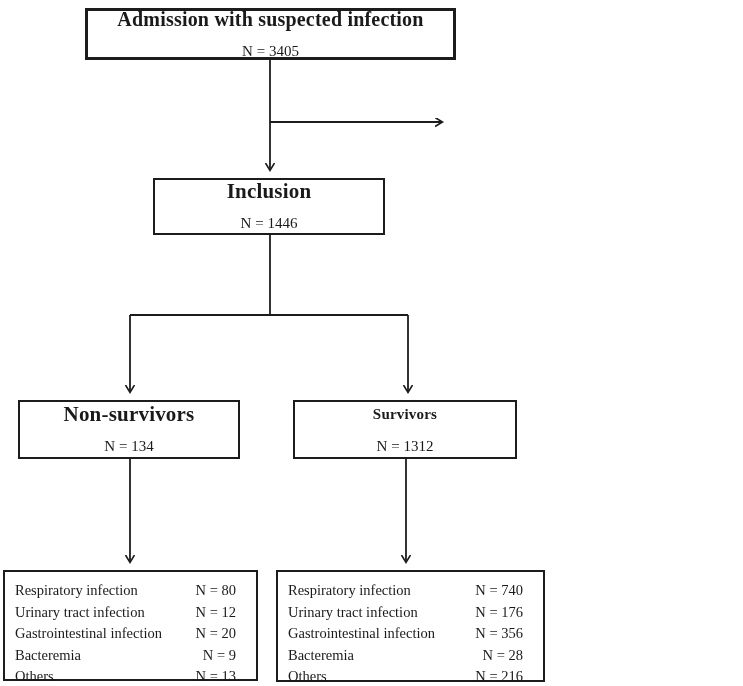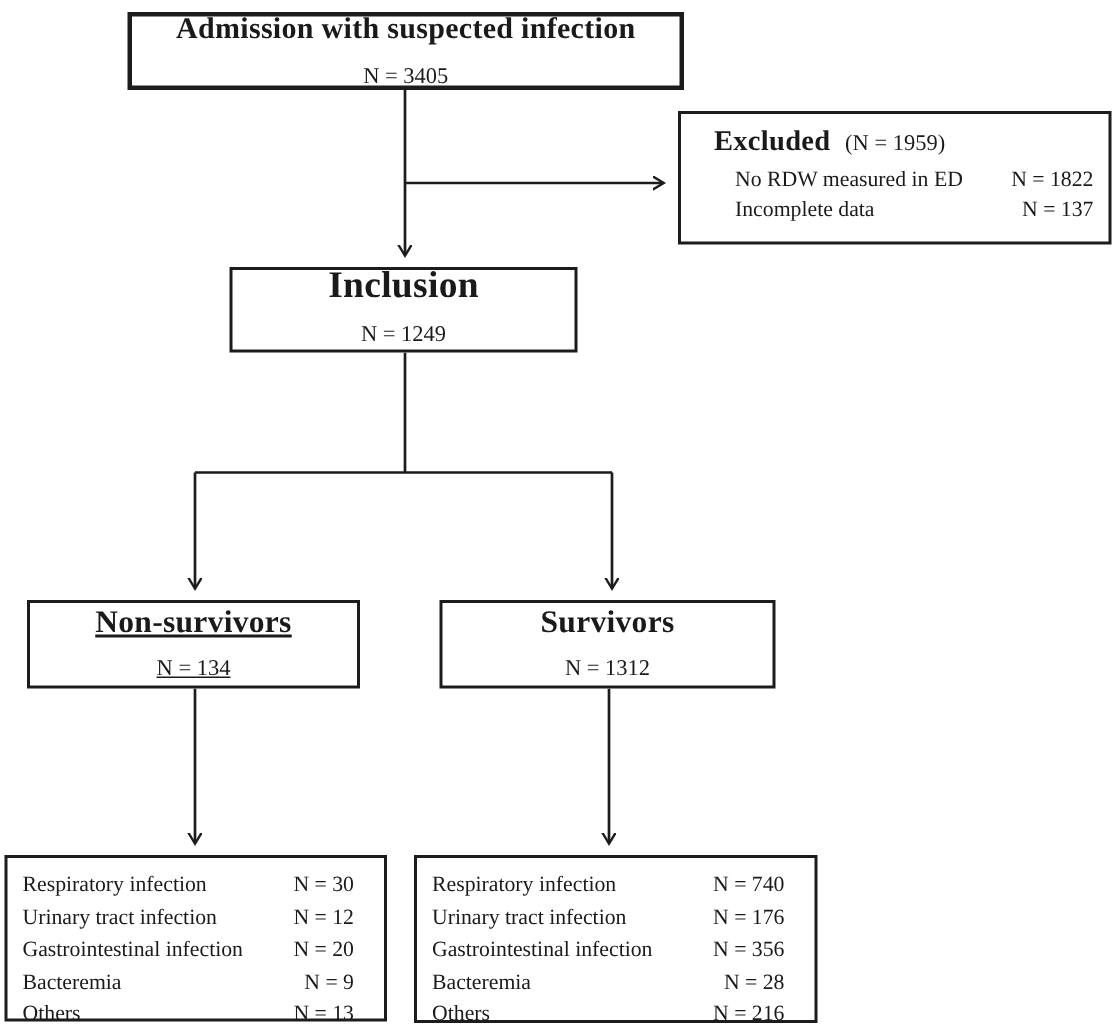--- a/index.html
+++ b/index.html
@@ -100,54 +100,40 @@
       <line x1="130" y1="459" x2="130" y2="562" marker-end="url(#arrow)"></line>
       <line x1="406" y1="459" x2="406" y2="562" marker-end="url(#arrow)"></line>
     </g>
   </svg>
 
   <div class="box thick center-box" style="left:85px; top:8px; width:371px; height:52px;">
     <div class="box-title" style="font-size:20px;">Admission with suspected infection</div>
     <div class="box-n">N = 3405</div>
   </div>
 
-  <div class="box excluded-box" style="left:452px; top:74px; width:289px; height:89px;">
-    <div class="excluded-title-line">
-      <span class="excluded-title">Excluded</span>
-      <span class="excluded-n" style="margin-left:6px;">(N = 1959)</span>
-    </div>
-    <div class="detail-row">
-      <span class="row-label">No RDW measured in ED</span>
-      <span class="row-value">N = 1822</span>
-    </div>
-    <div class="detail-row">
-      <span class="row-label">Incomplete data</span>
-      <span class="row-value">N = 137</span>
-    </div>
+
+  <div class="box center-box" style="left:153px; top:178px; width:232px; height:57px; border-width:2.5px;">
+    <div class="box-title" style="font-size:21px;">Inclusion</div>
+    <div class="box-n">N = 1446</div>
   </div>
 
-  <div class="box center-box" style="left:153px; top:178px; width:232px; height:57px; border-width:2.5px;">
-    <div class="box-title" style="font-size:25px;">Inclusion</div>
-    <div class="box-n">N = 1249</div>
-  </div>
-
-  <div class="box center-box" style="left:18px; top:400px; width:222px; height:59px; border-width:2.5px;text-decoration:underline;">
+  <div class="box center-box" style="left:18px; top:400px; width:222px; height:59px; border-width:2.5px;">
     <div class="box-title" style="font-size:21px;">Non-survivors</div>
     <div class="box-n">N = 134</div>
   </div>
 
   <div class="box center-box" style="left:293px; top:400px; width:224px; height:59px; border-width:2.5px;">
-    <div class="box-title" style="font-size:21px;">Survivors</div>
+    <div class="box-title" style="font-size:15px;">Survivors</div>
     <div class="box-n">N = 1312</div>
   </div>
 
   <div class="box list-box" style="left:3px; top:570px; width:255px; height:111px;">
     <div class="detail-row">
       <span class="row-label">Respiratory infection</span>
-      <span class="row-value">N = 30</span>
+      <span class="row-value">N = 80</span>
     </div>
     <div class="detail-row">
       <span class="row-label">Urinary tract infection</span>
       <span class="row-value">N = 12</span>
     </div>
     <div class="detail-row">
       <span class="row-label">Gastrointestinal infection</span>
       <span class="row-value">N = 20</span>
     </div>
     <div class="detail-row">

